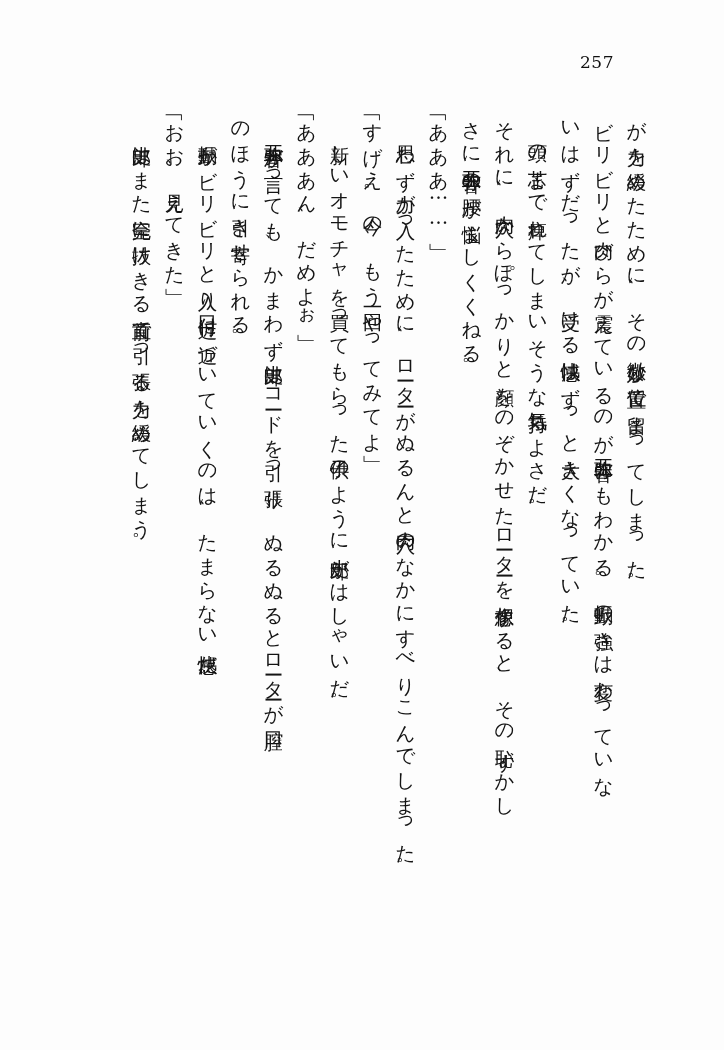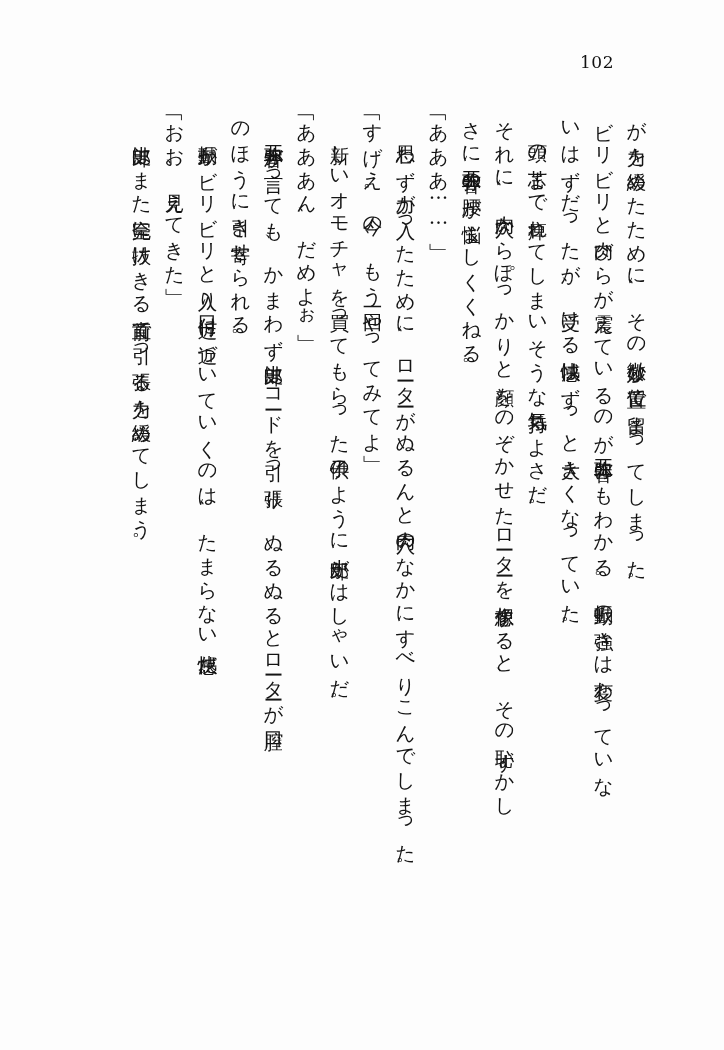--- a/index.html
+++ b/index.html
@@ -68,21 +68,21 @@
   
   .col.flush {
     padding-top: 0px;
   }
 </style>
 </head>
 <body>
 
 <div class="page">
 
-  <div class="page-number">102</div>
+  <div class="page-number">257</div>
 
   <div class="body-text">
 
   <div class="col flush">が力を緩めたために、その微妙な位置で留まってしまった。</div>
       <div class="col flush">ビリビリと肉びらが震えているのが亜弥香にもわかる。振動の強さは変わっていな</div>
       <div class="col flush">いはずだったが、受ける快感はずっと大きくなっていた。</div>
       <div class="col indent">頭の芯まで痺れてしまいそうな気持ちよさだ。</div>
       <div class="col flush">それに、肉穴からぽっかりと顔をのぞかせたローターを想像すると、その恥ずかし</div>
       <div class="col flush">さに亜弥香の腰が悩ましくくねる。</div>
       <div class="col flush">「あああ……」</div>

